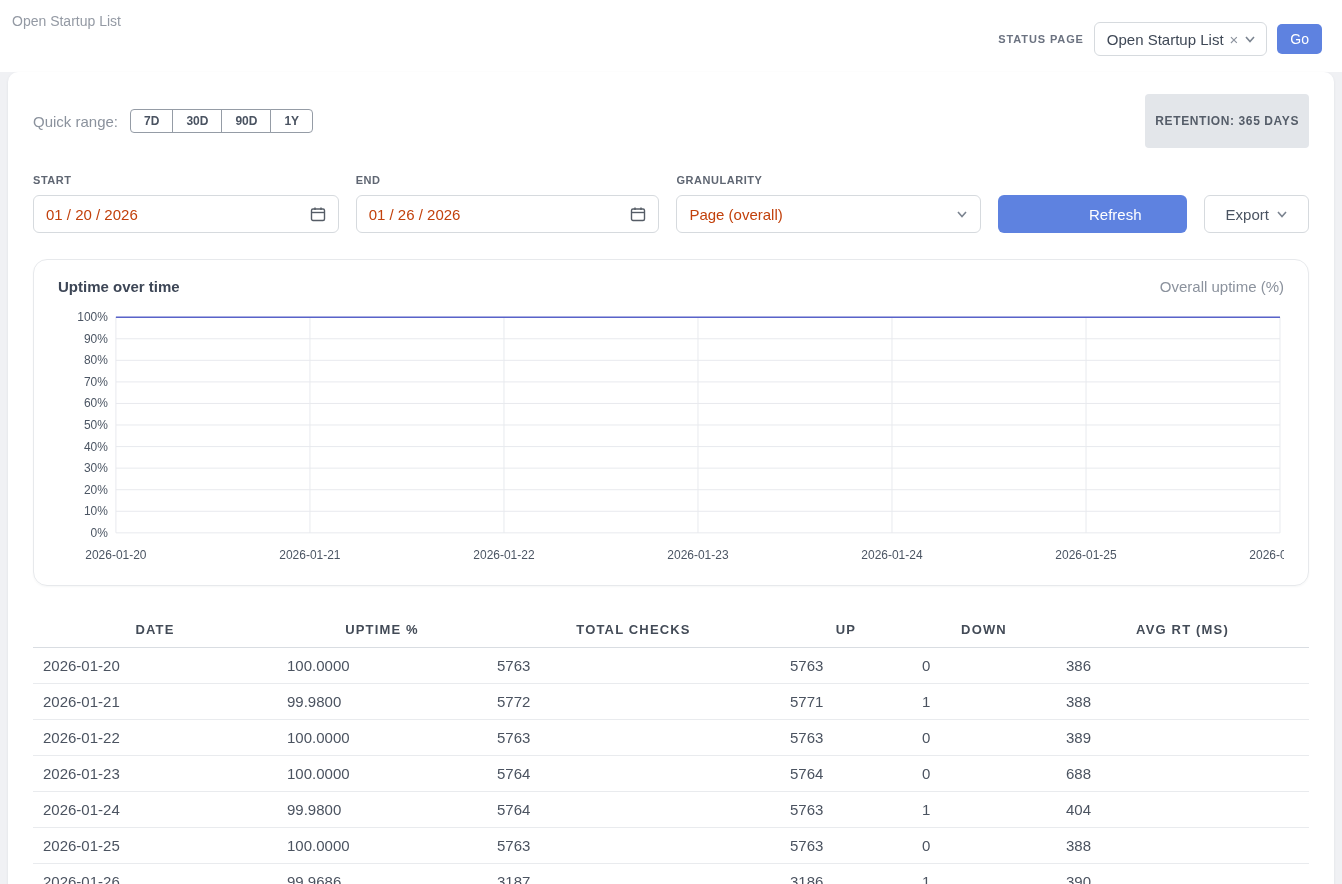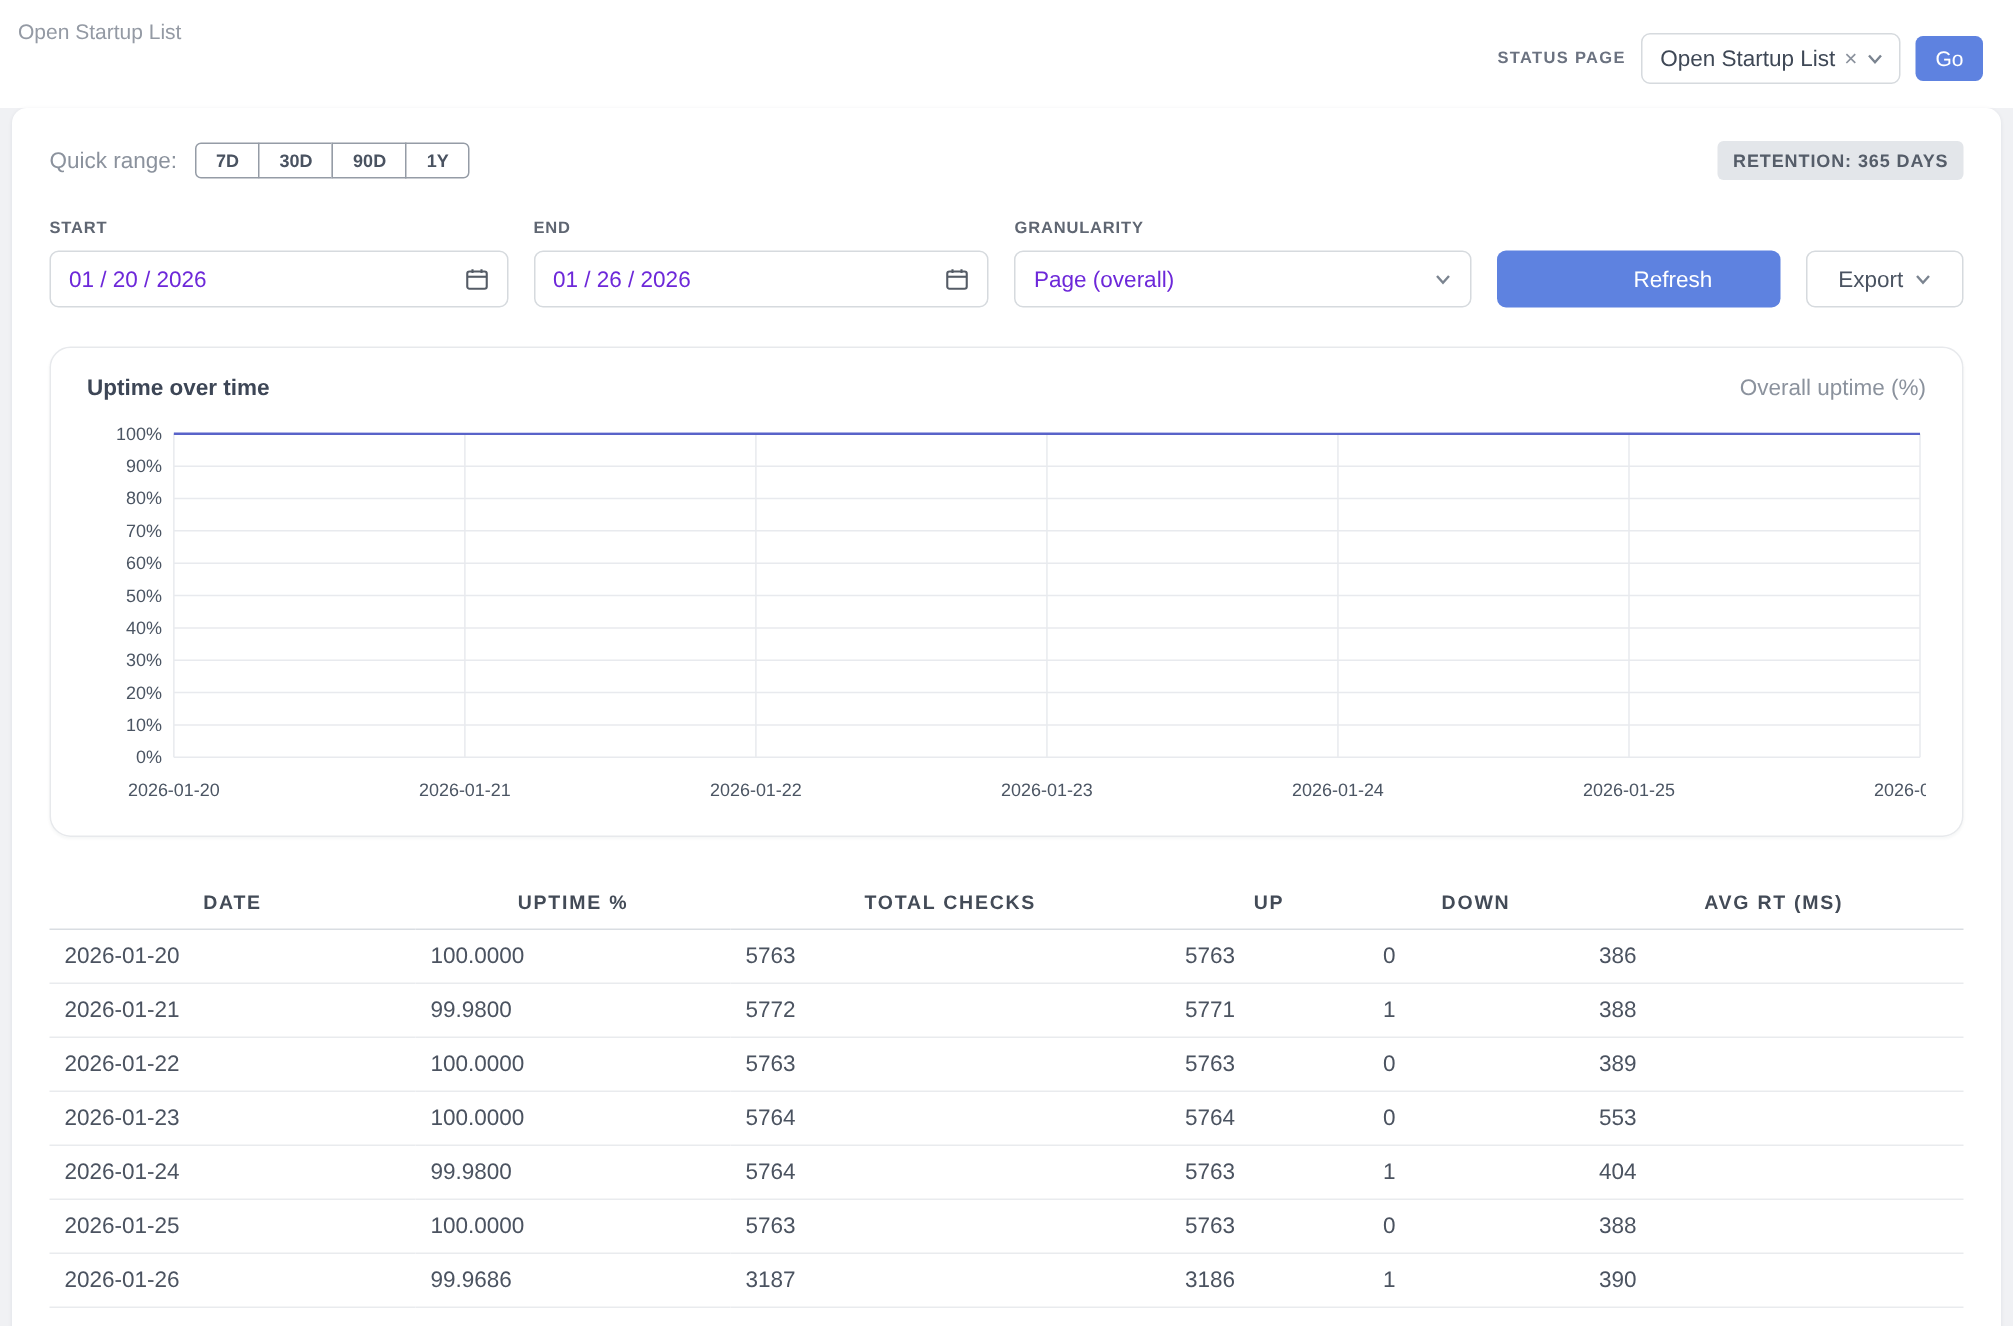--- a/index.html
+++ b/index.html
@@ -60,33 +60,33 @@
   .qr-btn{
     background:#fff;border:1px solid #959ca6;color:#4a5361;
     font-size:12px;font-weight:600;padding:4px 13px;cursor:pointer;
     margin-left:-1px;font-family:inherit;
   }
   .qr-btn:first-child{border-radius:4px 0 0 4px;margin-left:0;}
   .qr-btn:last-child{border-radius:0 4px 4px 0;}
   .badge{
     margin-left:auto;background:#e3e6ea;color:#555d69;
     font-size:12px;font-weight:600;letter-spacing:.05em;
-    padding:6px 10px;border-radius:4px;
+    padding:20px 10px;border-radius:4px;
   }
   
   .form-row{display:flex;align-items:flex-end;gap:17px;margin-top:26px;}
   .field{display:flex;flex-direction:column;}
   .field label{
     font-size:11px;font-weight:600;letter-spacing:.05em;color:#5f6672;
     margin-bottom:9px;
   }
   .input{
     display:flex;align-items:center;justify-content:space-between;
     height:38px;border:1px solid var(--border);border-radius:6px;
-    background:#fff;padding:0 12px;font-size:15px;color:#6d28d9;
+    background:#fff;padding:0 12px;font-size:15px;color:#c2410c;
     cursor:pointer;
   }
   .cal{width:16px;height:16px;stroke:#555c66;stroke-width:1.4;fill:none;}
   .refresh-btn{
     background:var(--accent);color:#fff;border:none;border-radius:6px;
     height:38px;width:190px;font-size:15px;cursor:pointer;font-family:inherit;padding-left:45px;
   }
   .export-btn{
     display:flex;align-items:center;justify-content:center;gap:7px;
     background:#fff;border:1px solid var(--border);border-radius:6px;
@@ -279,21 +279,21 @@
           <td>5763</td>
           <td>0</td>
           <td>389</td>
         </tr>
         <tr>
           <td>2026-01-23</td>
           <td>100.0000</td>
           <td>5764</td>
           <td>5764</td>
           <td>0</td>
-          <td>553</td>
+          <td>688</td>
         </tr>
         <tr>
           <td>2026-01-24</td>
           <td>99.9800</td>
           <td>5764</td>
           <td>5763</td>
           <td>1</td>
           <td>404</td>
         </tr>
         <tr>

